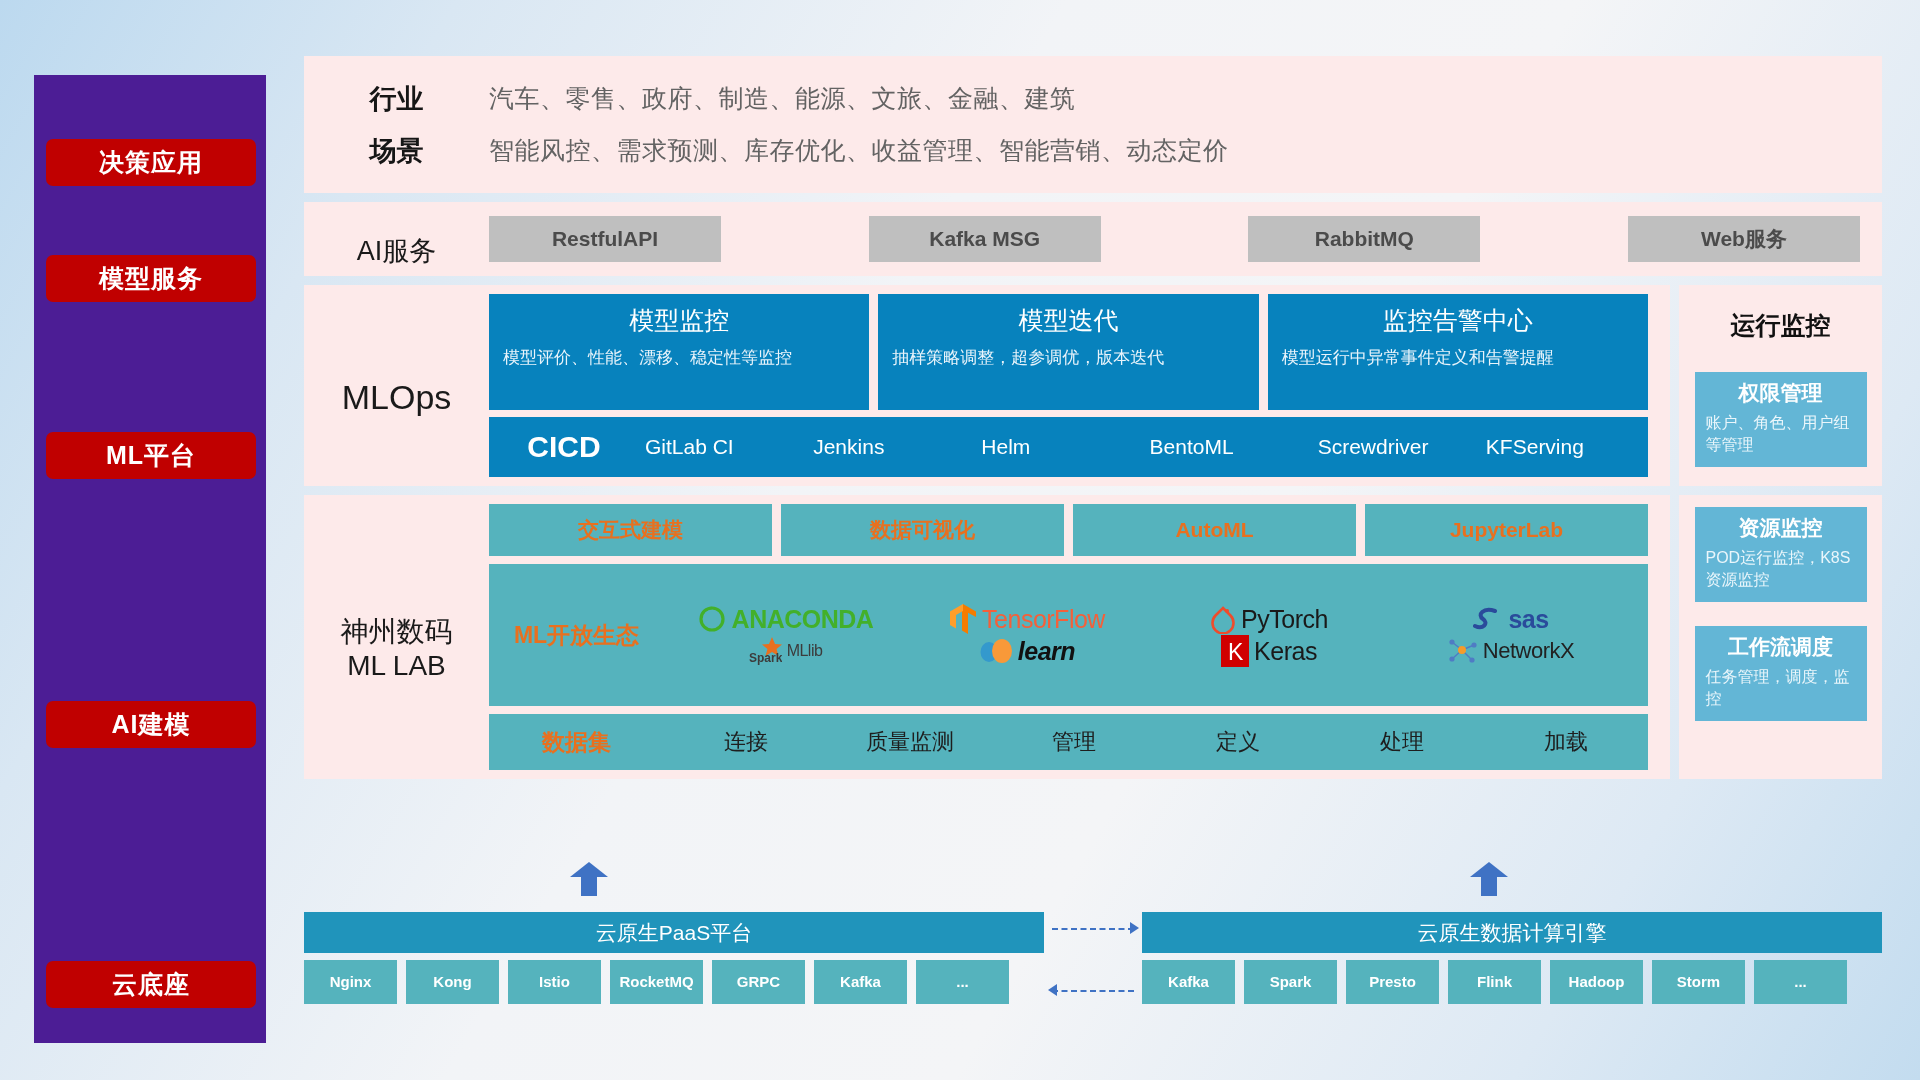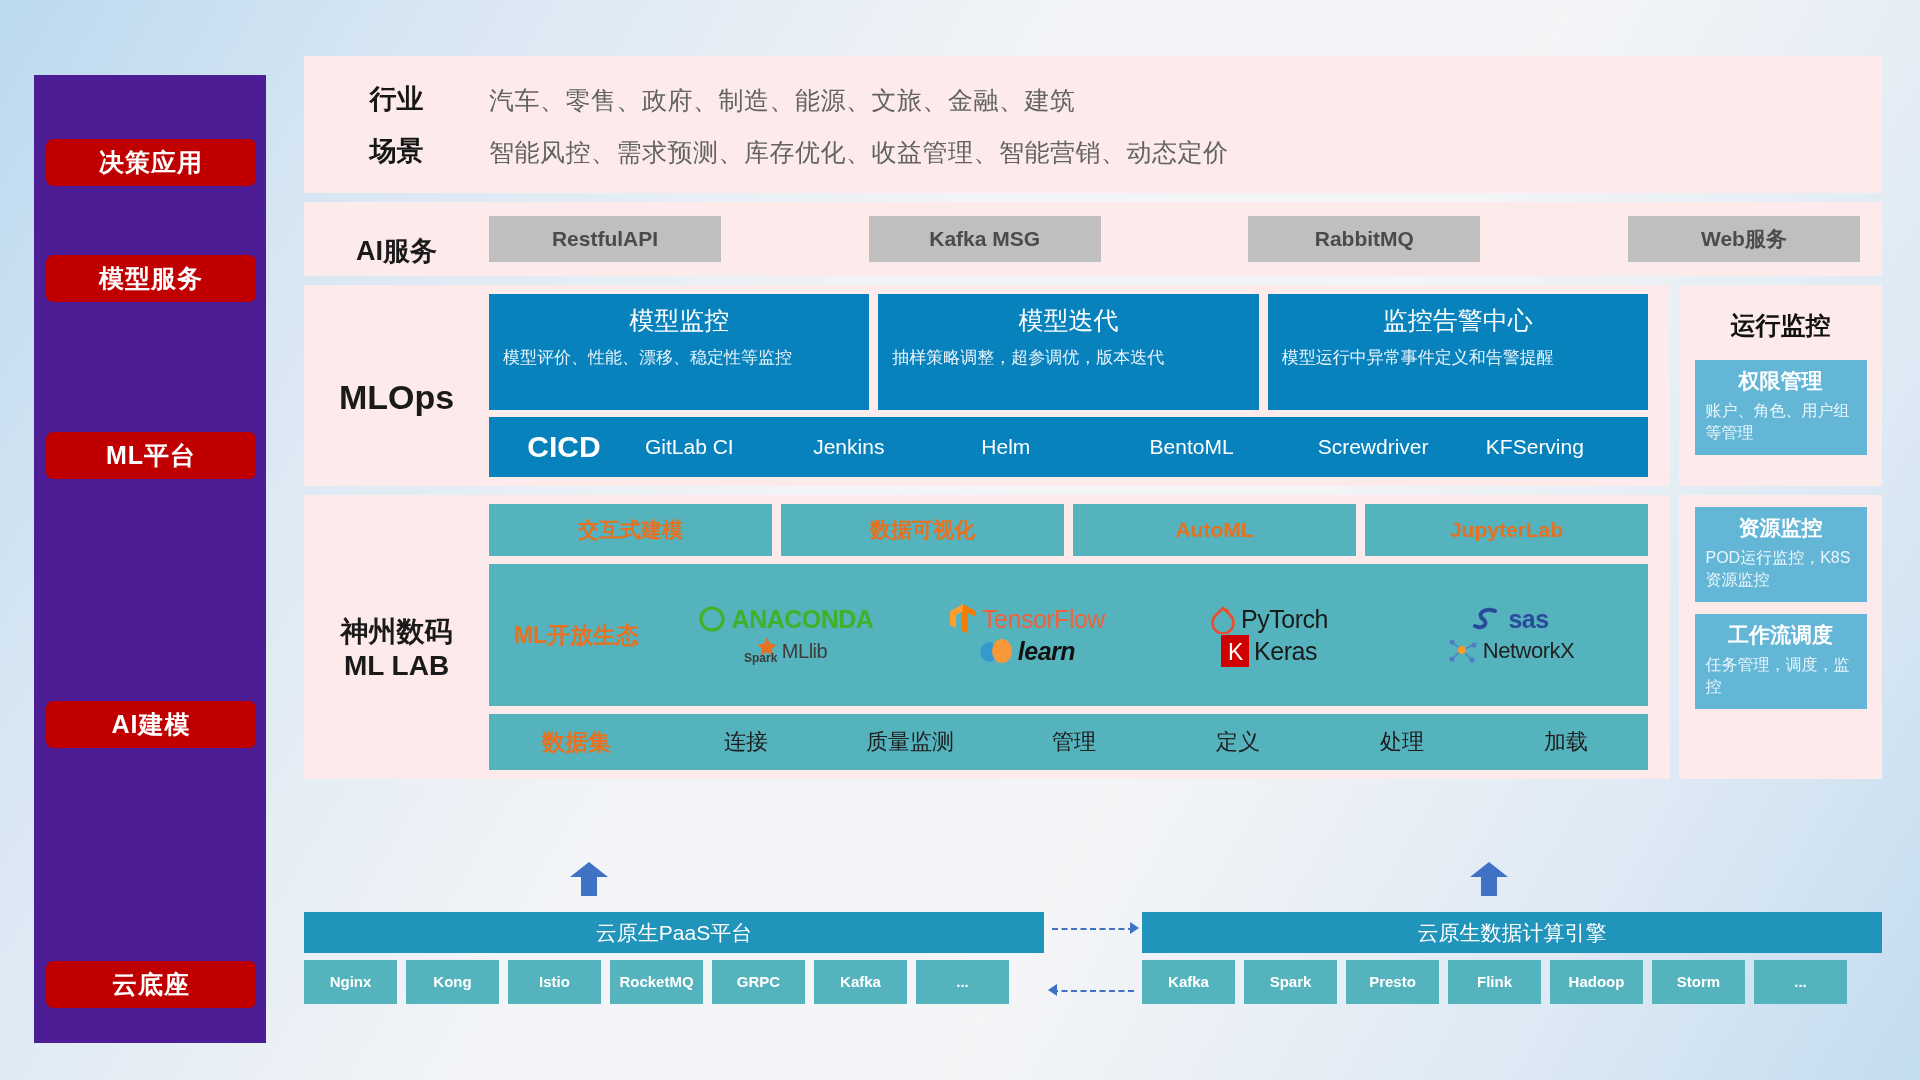--- a/index.html
+++ b/index.html
@@ -38,28 +38,28 @@
 
   .band {
     background: #fdeaea;
     margin-bottom: 9px;
     display: flex;
     align-items: stretch;
   }
   .band-label {
     flex: 0 0 185px;
     display: flex; align-items: center; justify-content: center;
-    font-weight: bold; color: #1a1a1a;
+    font-weight: normal; color: #1a1a1a;
     text-align: center; line-height: 1.22; margin-top: 24px;
   }
 
   
   #band-apps { height: 137px; padding: 0; }
   #band-apps .rows { flex: 1; display: flex; flex-direction: column; justify-content: center; gap: 16px; padding-right: 20px; }
-  .app-row { display: flex; align-items: flex-end; }
+  .app-row { display: flex; align-items: center; }
   .app-row .key {
     flex: 0 0 185px; text-align: center;
     font-weight: bold; font-size: 27px; color: #161616;
   }
   .app-row .val { font-size: 25px; color: #636363; letter-spacing: .5px; }
 
   
   #band-aisvc { height: 74px; align-items: center; }
   #band-aisvc .band-label { font-size: 27px; }
   #band-aisvc .chips { flex: 1; display: flex; gap: 0; justify-content: space-between; padding-right: 22px; }
@@ -103,21 +103,21 @@
   #eco .eco-label { flex: 0 0 175px; text-align: center; color: #e8701f; font-size: 23px; font-weight: bold; }
   #eco .logos { flex: 1; display: grid; grid-template-columns: repeat(4, 1fr); grid-template-rows: 1fr 1fr; align-items: center; justify-items: center; padding-right: 16px; }
   #dataset-row { background: #55b3bd; height: 56px; display: flex; align-items: center; }
   #dataset-row .ds-title { flex: 0 0 175px; text-align: center; color: #e8701f; font-size: 23px; font-weight: bold; }
   #dataset-row .ds-items { flex: 1; display: flex; }
   #dataset-row .ds-items span { flex: 1; text-align: center; font-size: 22px; color: #1e1e1e; }
 
   
   #monitor-col {
     flex: 0 0 203px; background: #fdeaea;
-    display: flex; flex-direction: column; align-items: center;
+    display: flex; flex-direction: column; align-items: center; gap: 12px;
   }
   #monitor-col.top { padding-top: 12px; }
   #monitor-title { font-size: 25px; font-weight: bold; color: #111; margin: 12px 0 6px; }
   .mon-card {
     width: 172px; background: #63b6d6; color: #fff;
     padding: 7px 11px 11px; margin-top: 12px;
   }
   .mon-card .t { font-size: 21px; font-weight: bold; text-align: center; margin-bottom: 5px; }
   .mon-card .d { font-size: 16px; line-height: 1.38; color: #eaf6fb; }
 
@@ -306,21 +306,21 @@
                   <path d="M22 6 C10 2 4 10 10 14 C16 18 10 25 2 21" fill="none" stroke="#2a4b9b" stroke-width="4" stroke-linecap="round"></path>
                 </svg>
               <span class="logo-txt" style="color:#2a4b9b;font-weight:bold;">sas</span>
             </div>
 
             <div class="logo">
               <svg width="34" height="30" viewBox="0 0 34 30">
                   <polygon points="24,1 27,8 34,8.5 28.5,13 30.5,20 24,16 17.5,20 19.5,13 14,8.5 21,8" fill="#e8701f"></polygon>
                   <text x="1" y="26" font-family="Liberation Sans" font-size="12" font-weight="bold" fill="#3c3c3c">Spark</text>
                 </svg>
-              <span class="logo-txt" style="color:#3c3c3c;font-size:20px;">MLlib</span>
+              <span class="logo-txt" style="color:#3c3c3c;font-size:16px;">MLlib</span>
             </div>
             <div class="logo">
               <svg width="34" height="32" viewBox="0 0 34 32">
                   <ellipse cx="10" cy="17" rx="8.5" ry="10" fill="#3499cd"></ellipse>
                   <ellipse cx="23" cy="16" rx="10" ry="12" fill="#f89939"></ellipse>
                 </svg>
               <span class="logo-txt" style="color:#111;font-style:italic;font-weight:bold;">learn</span>
             </div>
             <div class="logo">
               <svg width="28" height="32" viewBox="0 0 28 32">

